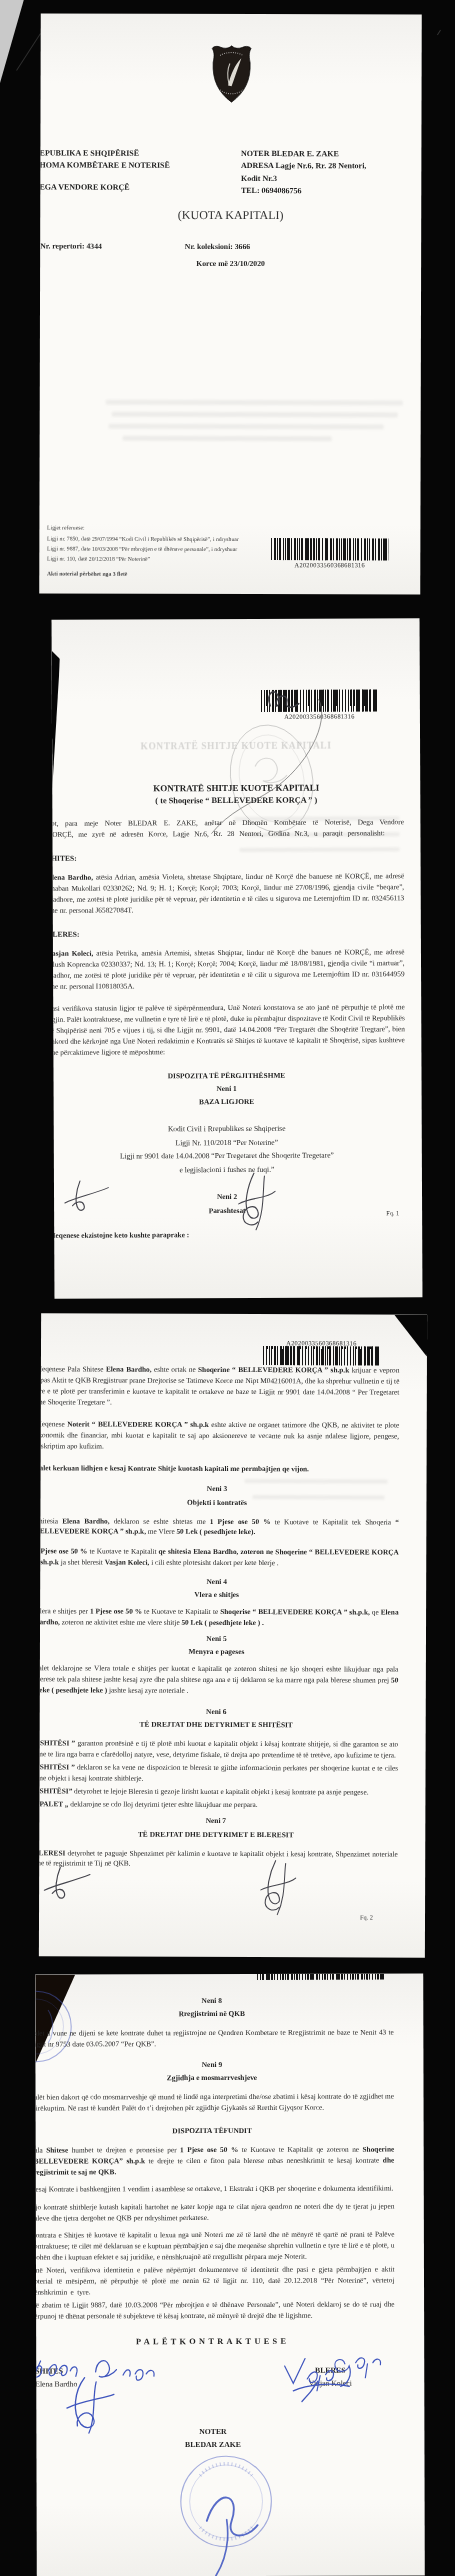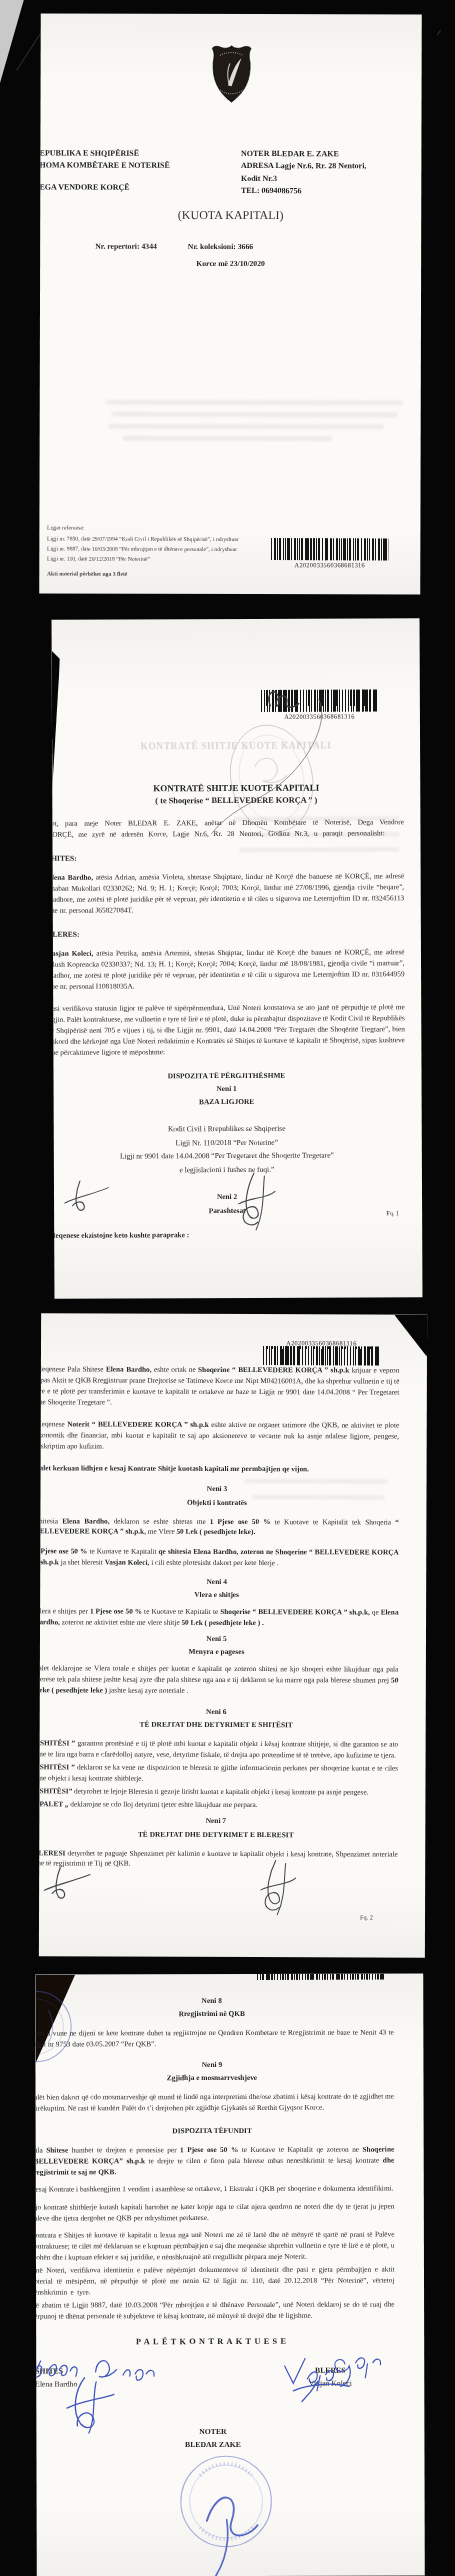--- a/index.html
+++ b/index.html
@@ -17,21 +17,21 @@
   .neni{font-weight:bold;text-align:center;font-size:7.4px;}
   .shift{position:relative;left:-5.5px;}
   
   .emblem{display:block;margin:29px auto 0;width:44px;height:62px;}
   .hdr{display:flex;justify-content:space-between;margin-top:43px;padding:0 15.4px 0 0;}
   .hdr-left{margin-left:-6.6px;font-weight:bold;font-size:8px;line-height:1.55;}
   .hdr-left .gap{margin-top:8.8px;}
   .hdr-right{font-weight:bold;font-size:8px;line-height:1.55;width:165px;}
   .doc-title{margin-top:53px;text-align:center;font-weight:bold;font-size:13.8px;letter-spacing:0.3px;color:#1d1d1d;}
   .doc-subtitle{margin-top:10px;text-align:center;font-size:12px;color:#333;}
-  .nr-row{margin-top:19px;display:flex;padding-left:55px;gap:31px;font-weight:bold;font-size:7.7px;}
+  .nr-row{margin-top:19px;display:flex;gap:83px;font-weight:bold;font-size:7.7px;}
   .dateline{margin-top:8.8px;text-align:center;font-weight:bold;font-size:7.7px;}
   .footnotes{position:absolute;left:7.7px;bottom:14.3px;font-size:5.7px;color:#3a3a3a;line-height:1.8;}
   .footnotes .last{margin-top:5px;font-weight:600;color:#474747;}
   .bc{height:22px;background-image:
       repeating-linear-gradient(90deg,#141414 0 1.1px,transparent 1.1px 2.8px),
       repeating-linear-gradient(90deg,#141414 0 0.6px,transparent 0.6px 3.9px),
       repeating-linear-gradient(90deg,#141414 0 1.1px,transparent 1.1px 6px);}
   .bcnum{font-size:6.3px;text-align:center;color:#222;letter-spacing:0.3px;margin-top:0.6px;}
   .bc-wrap{position:absolute;width:117px;}
   #p1 .bc-wrap{right:32px;bottom:26.4px;}

